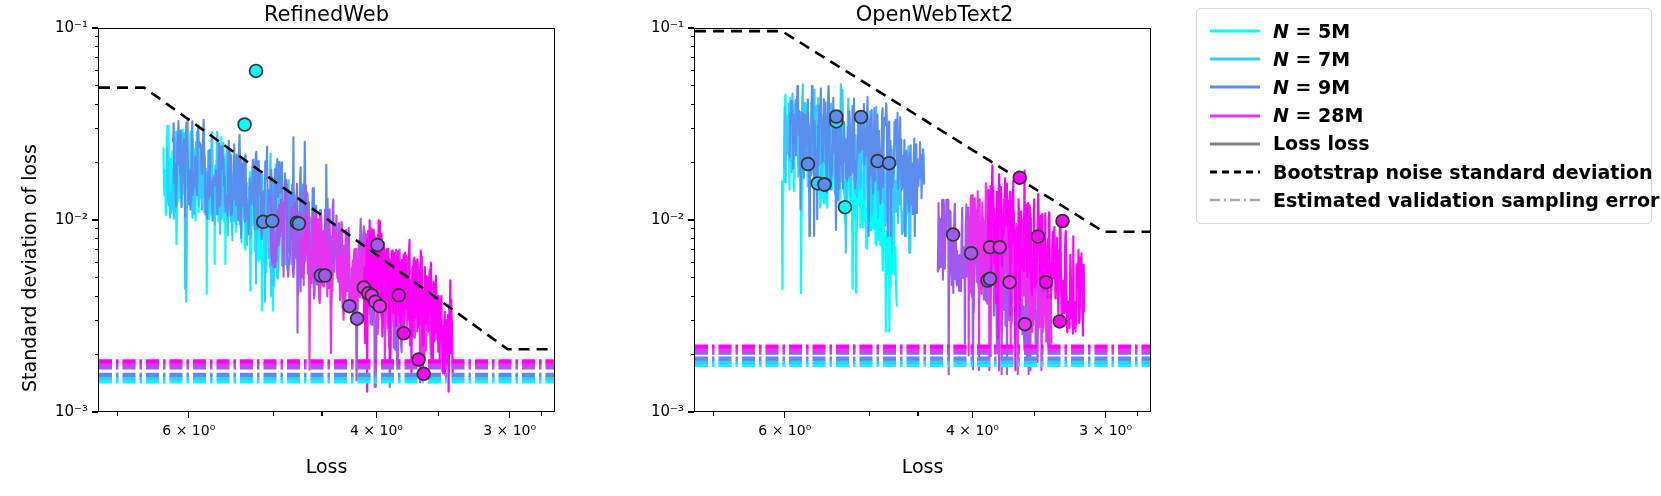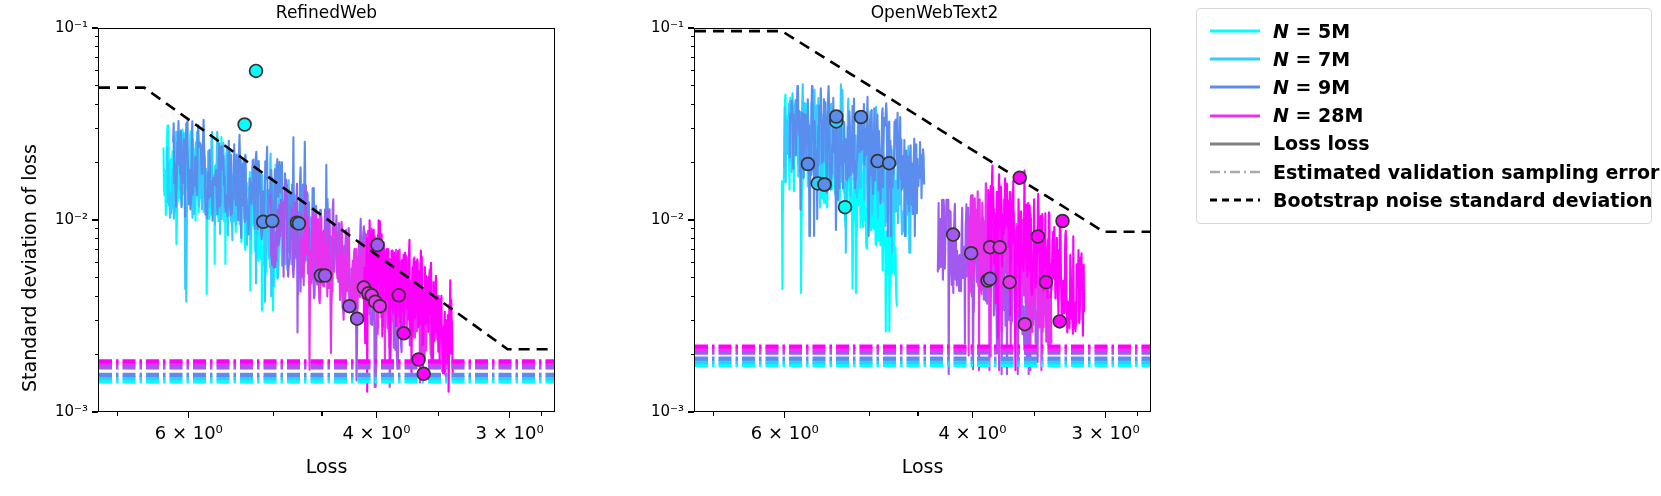--- a/index.html
+++ b/index.html
@@ -1,26 +1,26 @@
 <!DOCTYPE html>
 <html><head>
 <meta charset="utf-8">
 <style>
   html,body{margin:0;padding:0;background:#fff;}
   body{width:1661px;height:496px;font-family:"DejaVu Sans","Liberation Sans",sans-serif;overflow:hidden;}
   #root{position:relative;width:1661px;height:496px;}
   .panel{position:absolute;top:0;height:496px;}
-  .ptitle{position:absolute;left:0;right:0;top:2px;text-align:center;font-size:17px;color:#000;}
+  .ptitle{position:absolute;left:0;right:0;top:2px;text-align:center;font-size:21px;color:#000;}
   .frame{position:absolute;border:1.3px solid #000;background:#fff;box-sizing:border-box;overflow:hidden;}
   .plotsvg{position:absolute;left:0;top:0;}
   .ylab{position:absolute;font-size:19px;color:#000;white-space:nowrap;
         transform:rotate(-90deg);transform-origin:left top;}
   .xlab{position:absolute;font-size:19px;color:#000;text-align:center;}
   .ytick{position:absolute;font-size:15px;color:#000;text-align:right;white-space:nowrap;}
-  .xtick{position:absolute;font-size:18px;color:#000;text-align:center;white-space:nowrap;}
+  .xtick{position:absolute;font-size:14px;color:#000;text-align:center;white-space:nowrap;}
   .tickmark{position:absolute;background:#000;}
   #legend{position:absolute;left:1196px;top:8px;width:456px;
           border:1.1px solid #d8d8d8;border-radius:4px;background:#fff;
           padding:8px 10px 9px 10px;box-sizing:border-box;}
   .lrow{display:flex;align-items:center;height:28.2px;font-weight:bold;}
   .lkey{width:56px;height:20px;position:relative;flex:0 0 56px;margin-right:10px;}
   .lkey svg{position:absolute;left:0;top:0;}
   .ltext{font-size:19px;color:#000;white-space:nowrap;line-height:1;}
   .ltext i{font-style:italic;}
 </style>
@@ -220,28 +220,28 @@
         <div class="lkey">
           <svg width="56" height="20">
             <line x1="3" y1="10" x2="53" y2="10" stroke="#808080" stroke-width="2.8"></line>
           </svg>
         </div>
         <div class="ltext">Loss loss</div>
       </div>
       <div class="lrow">
         <div class="lkey">
           <svg width="56" height="20">
+            <line x1="3" y1="10" x2="53" y2="10" stroke="#000000" stroke-width="2.8" stroke-dasharray="7,5"></line>
+          </svg>
+        </div>
+        <div class="ltext">Bootstrap noise standard deviation</div>
+      </div>
+      <div class="lrow">
+        <div class="lkey">
+          <svg width="56" height="20">
             <line x1="3" y1="10" x2="53" y2="10" stroke="#aaaaaa" stroke-width="2.4" stroke-dasharray="10,4,2,4"></line>
           </svg>
         </div>
         <div class="ltext">Estimated validation sampling error</div>
       </div>
-      <div class="lrow">
-        <div class="lkey">
-          <svg width="56" height="20">
-            <line x1="3" y1="10" x2="53" y2="10" stroke="#000000" stroke-width="2.8" stroke-dasharray="7,5"></line>
-          </svg>
-        </div>
-        <div class="ltext">Bootstrap noise standard deviation</div>
-      </div>
     </div>
 
 </div>
 
 </body></html>

